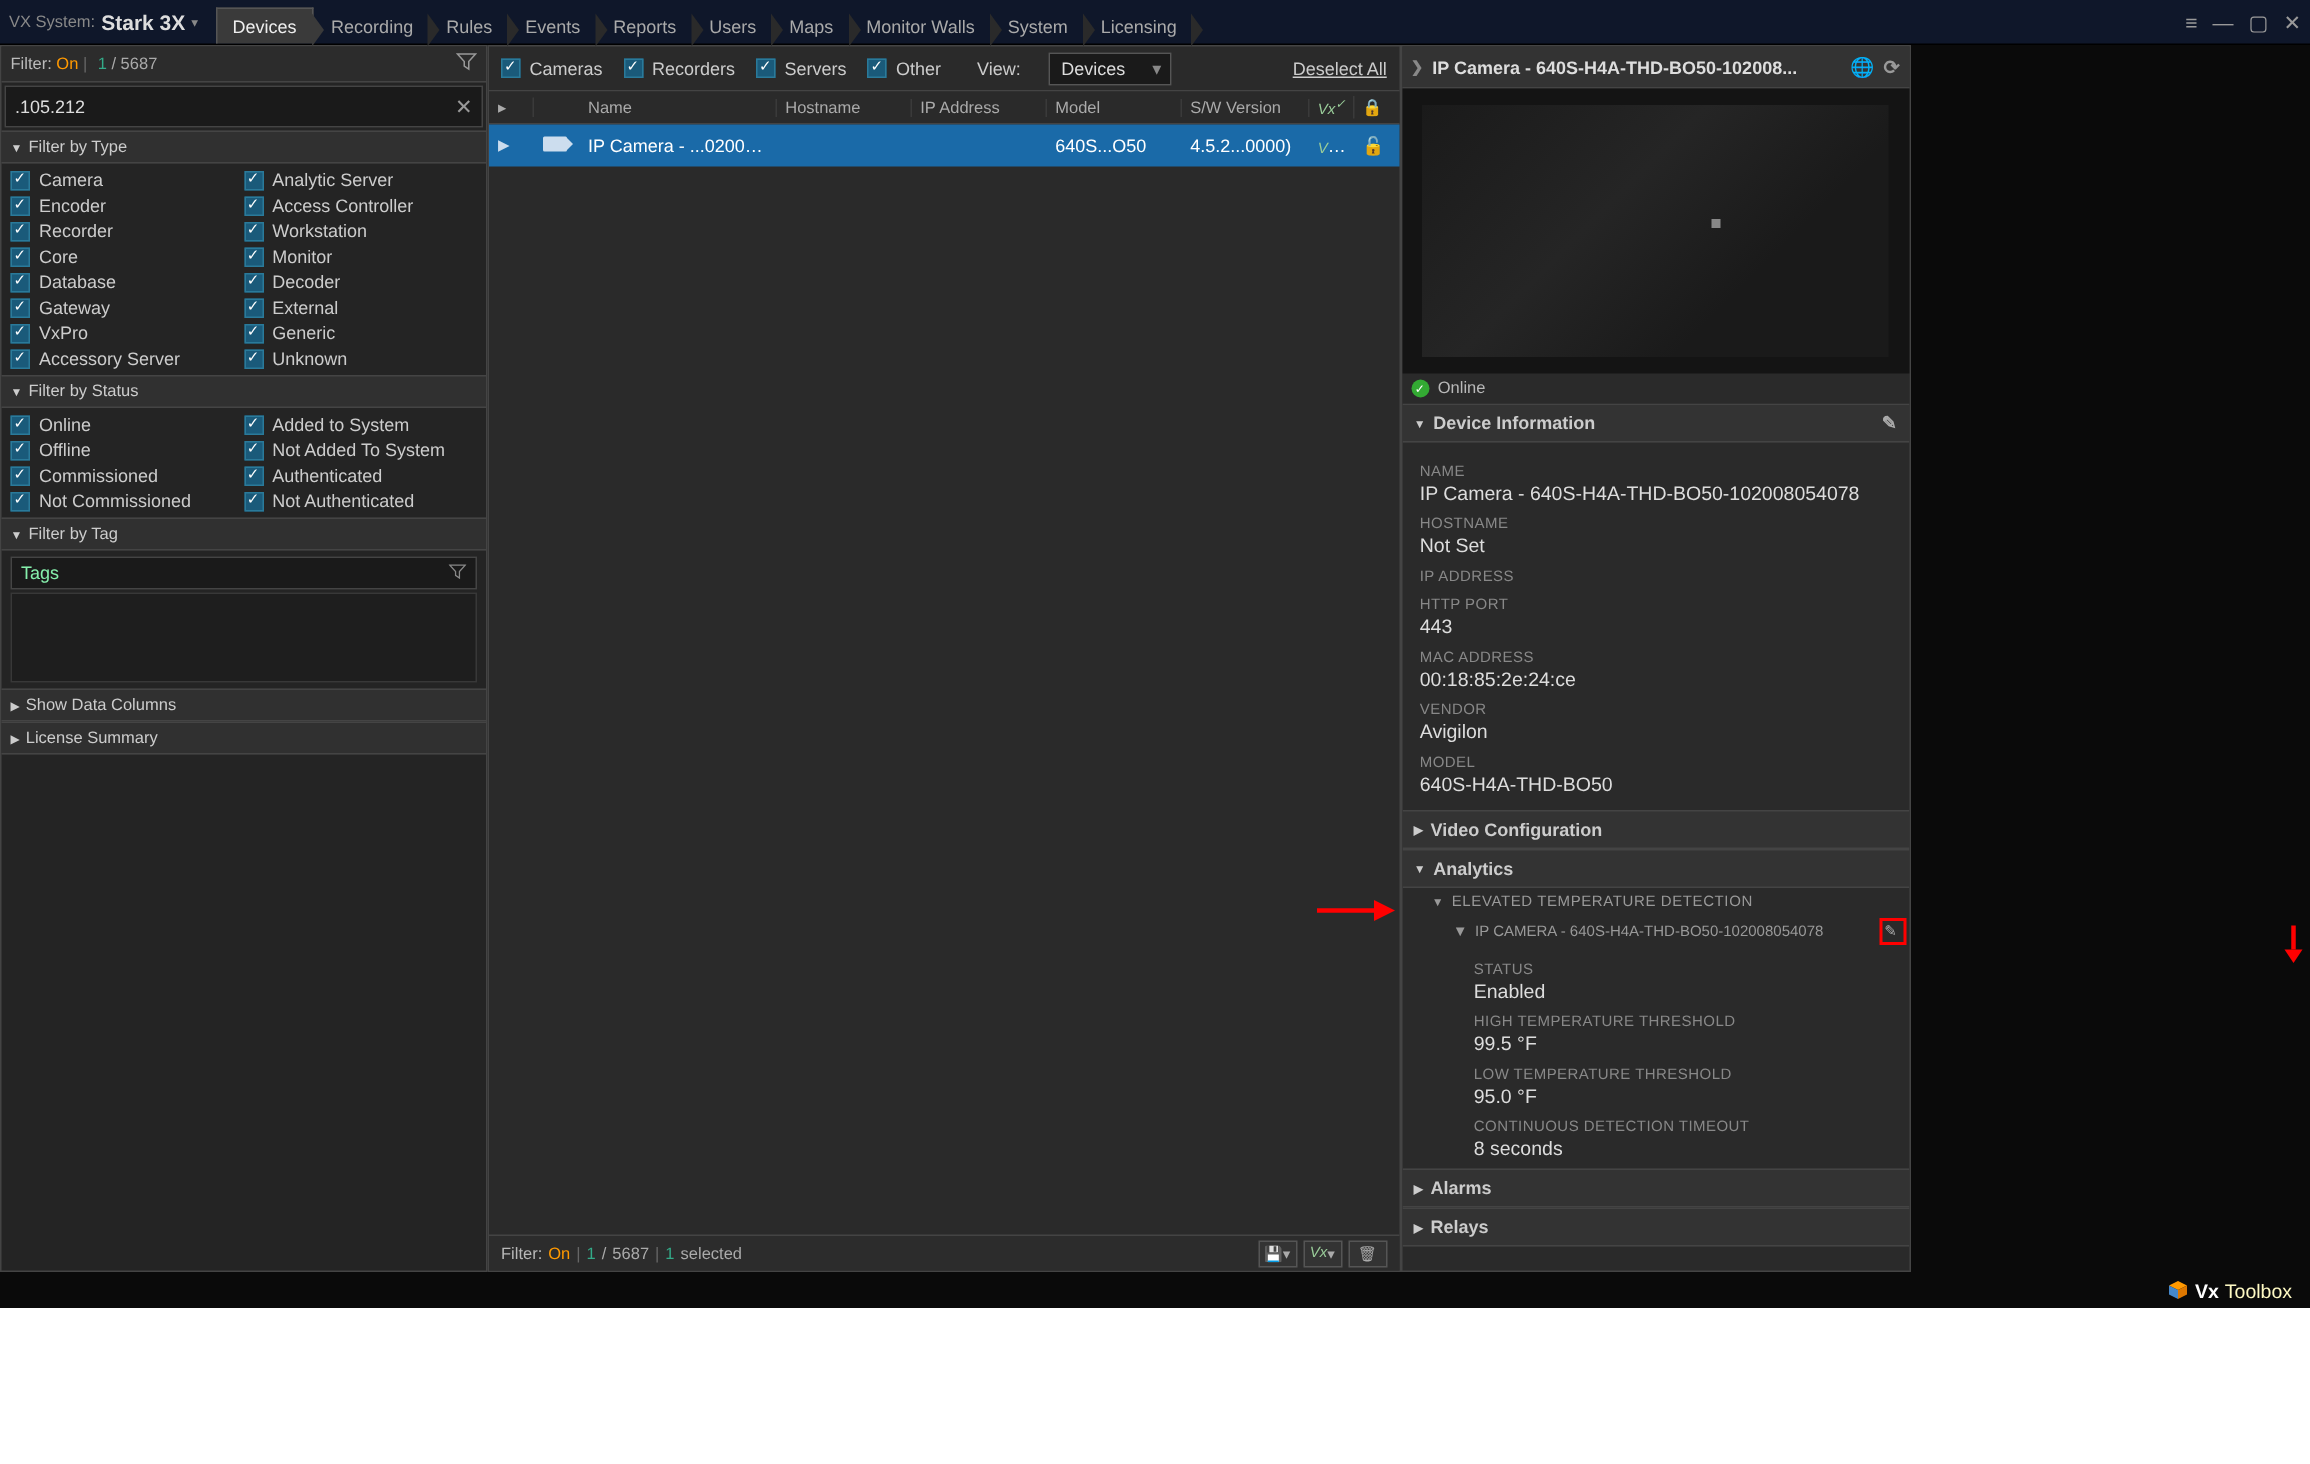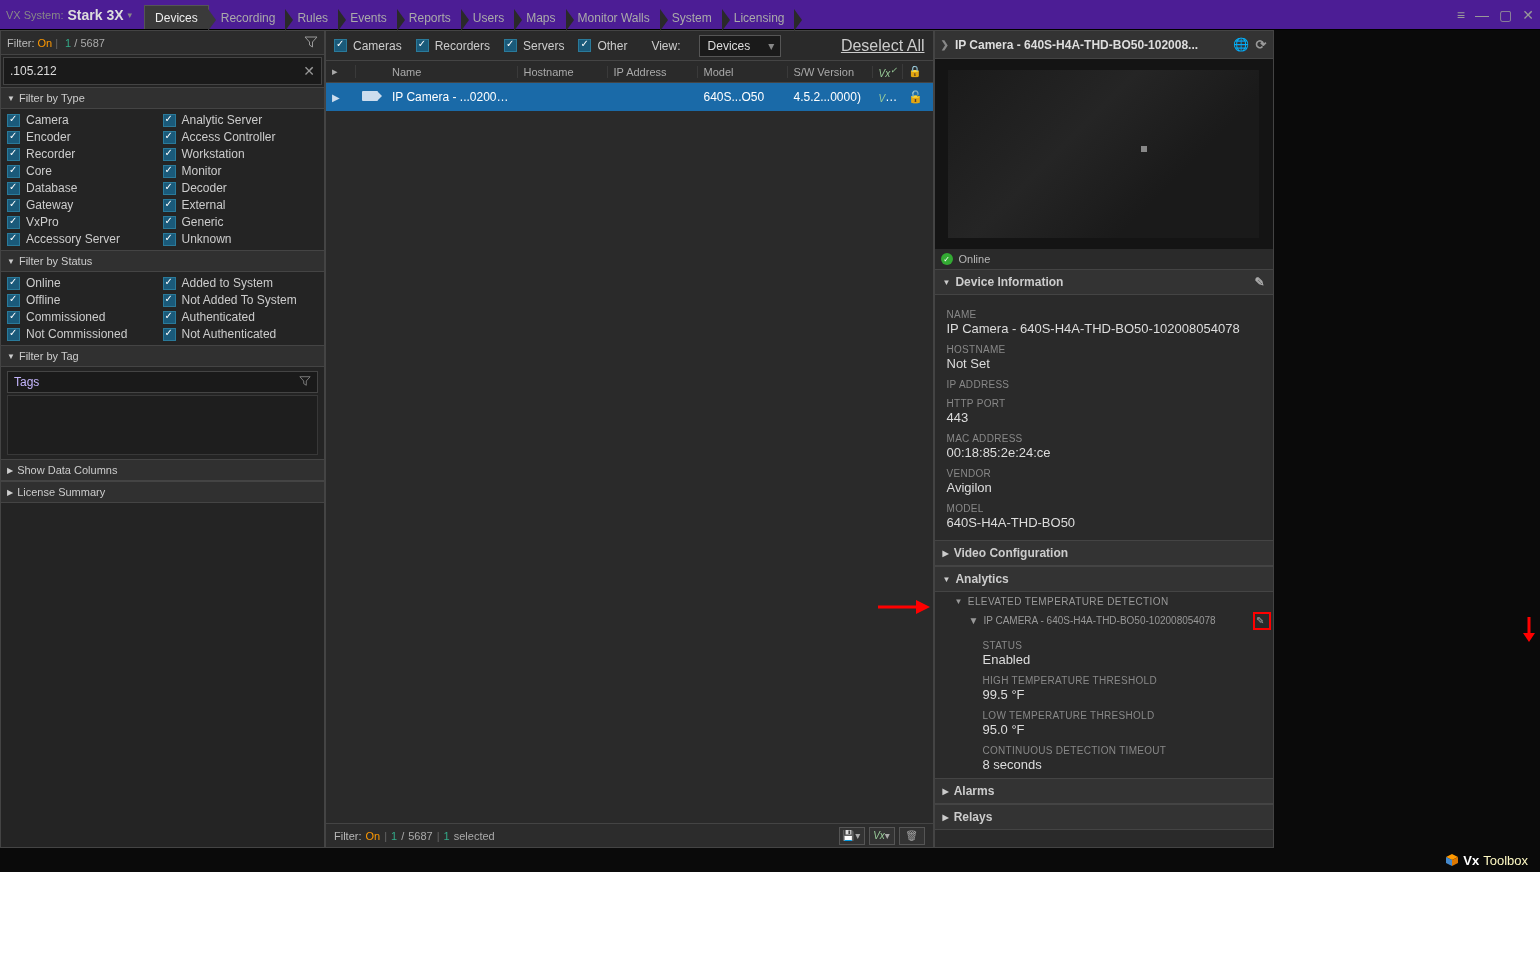--- a/index.html
+++ b/index.html
@@ -1,20 +1,20 @@
 <!DOCTYPE html>
 <html><head>
 <meta charset="utf-8">
 <style>
 * { box-sizing: border-box; margin: 0; padding: 0; font-family: "Segoe UI", Arial, sans-serif; }
 body { background: #0a0a0a; color: #b8b8b8; font-size: 12px; overflow: hidden; }
 .app { width: 1540px; height: 976px; display: flex; flex-direction: column; }
 
 
-.titlebar { height: 30px; background: #4c1d95; display: flex; align-items: center; padding: 0 6px; border-bottom: 1px solid #000; }
+.titlebar { height: 30px; background: #0f172a; display: flex; align-items: center; padding: 0 6px; border-bottom: 1px solid #000; }
 .sysname { color: #888; font-size: 11px; margin-right: 4px; }
 .sysval { color: #ddd; font-size: 14px; font-weight: bold; margin-right: 4px; }
 .dd-ar { color: #888; font-size: 9px; margin-right: 12px; }
 .tabs { display: flex; align-items: flex-end; height: 100%; }
 .tab { padding: 5px 10px 4px; margin-right: 2px; color: #aaa; font-size: 12px; cursor: pointer; position: relative; }
 .tab::after { content:""; position:absolute; right:-8px; top:3px; width:0; height:0; border-left:8px solid #2a2a2a; border-top:11px solid transparent; border-bottom:11px solid transparent; }
 .tab.active { background: #3a3a3a; color: #eee; border: 1px solid #555; border-bottom: none; }
 .tab.active::after { border-left-color:#3a3a3a; }
 .winctrl { margin-left: auto; display: flex; gap: 10px; color: #999; font-size: 14px; }
 .winctrl span { cursor: pointer; }
@@ -44,21 +44,21 @@
 .chkbox::after { content:"✓"; color:#fff; font-size:10px; position:absolute; top:-2px; left:1px; }
 .tagbox { height: 22px; background: #1a1a1a; border: 1px solid #444; margin: 4px 6px 2px; display: flex; align-items: center; padding: 0 6px; }
 .tagempty { height: 60px; margin: 0 6px 4px; background: #1e1e1e; border: 1px solid #383838; }
 
 
 .tophdr { height: 30px; display: flex; align-items: center; padding: 0 8px; gap: 8px; border-bottom: 1px solid #444; }
 .tophdr .chk { font-size: 12px; }
 .viewsel { margin-left: 16px; color: #ccc; display: flex; align-items: center; gap: 18px; }
 .viewdd { background: #1a1a1a; border: 1px solid #555; padding: 3px 30px 3px 8px; color: #ddd; position: relative; }
 .viewdd::after { content:"▾"; position:absolute; right:6px; color:#888; }
-.deselect { margin-left: auto; color: #ccc; text-decoration: underline; cursor: pointer; font-size: 16px; }
+.deselect { margin-left: auto; color: #ccc; text-decoration: underline; cursor: pointer; font-size: 12px; }
 .thead { height: 22px; display: flex; background: #2a2a2a; border-bottom: 1px solid #444; font-size: 11px; color: #aaa; align-items: center; }
 .thead > div { padding: 0 6px; border-right: 1px solid #3a3a3a; }
 .col-play { width: 30px; }
 .col-ico { width: 30px; }
 .col-name { flex: 2; }
 .col-host { width: 90px; }
 .col-ip { width: 90px; }
 .col-model { width: 90px; }
 .col-ver { width: 85px; }
 .col-vx { width: 30px; }
@@ -266,21 +266,21 @@
             <span class="chkbox"></span>
             <span>Not Authenticated</span>
           </div>
         </div>
 
       <div class="section-head">
           <span class="tri">▼</span>
           <span>Filter by Tag</span>
         </div>
       <div class="tagbox">
-        <span style="color:#c4b5fd;">Tags</span>
+        <span style="color:#86efac;">Tags</span>
         <span style="margin-left:auto;color:#777;">
           <svg width="12" height="12" viewBox="0 0 14 14">
               <path d="M1 2h12l-4.5 5v5l-3-2V7z" fill="none" stroke="#888"></path>
             </svg>
         </span>
       </div>
       <div class="tagempty"></div>
 
       <div id="extra-sections">
           <div class="section-head">

